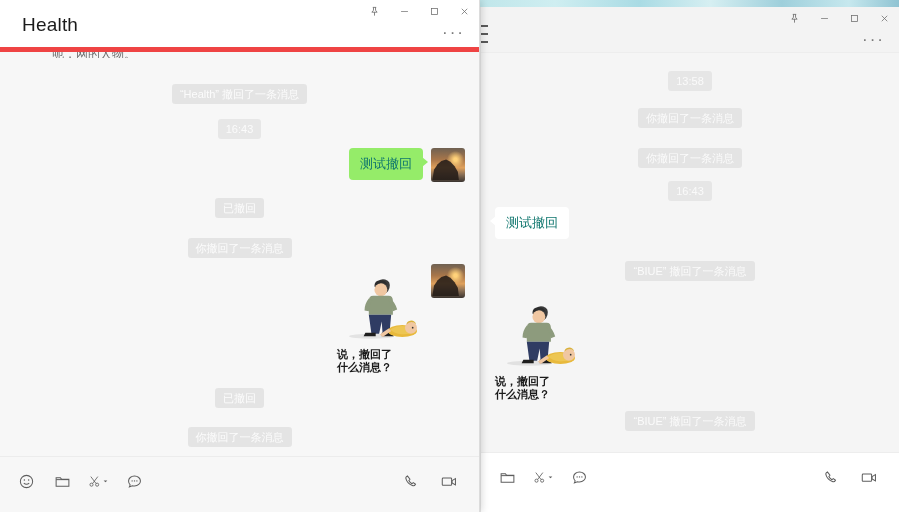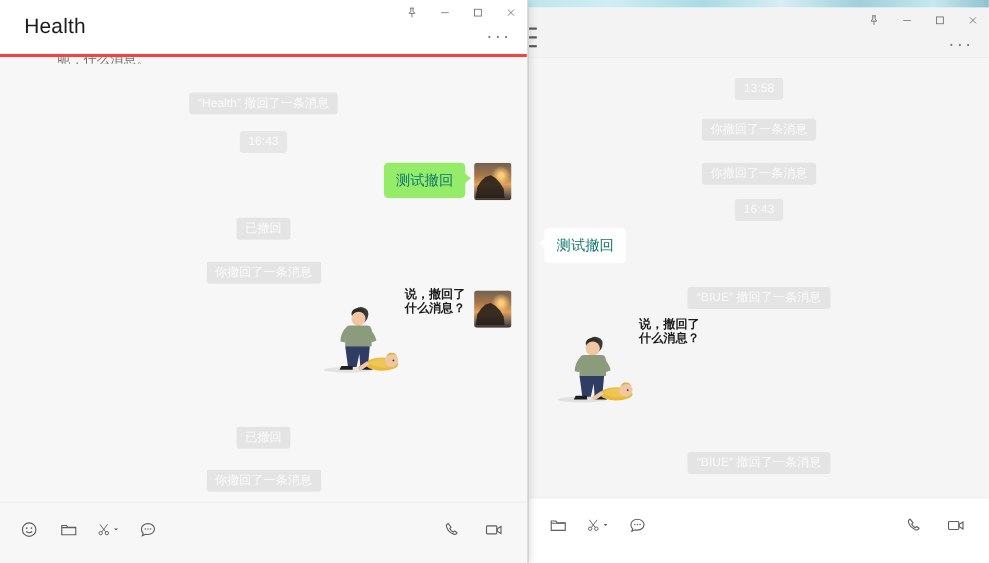--- a/index.html
+++ b/index.html
@@ -50,21 +50,21 @@
   
   .win-left {
     position: absolute; left: 0; top: 0; width: 480px; height: 512px;
     background: #ffffff;
     box-shadow: 2px 0 7px rgba(0,0,0,0.14);
     overflow: hidden;
     border-right: 1px solid #dcdcdc;
   }
   .win-left .titlebar {
     position: relative; height: 52px; background: #ffffff;
-    border-bottom: 3px solid #ef4444;
+    border-bottom: 5px solid #ef4444;
   }
   .win-left .chat-title {
     position: absolute; left: 22px; top: 14px;
     font-size: 19px; color: #1b1b1b; letter-spacing: .2px;
   }
   .win-left .chat-area {
     position: absolute; left: 0; top: 52px; right: 0; bottom: 56px;
     background: #f7f7f7; overflow: hidden;
   }
   .win-left .toolbar {
@@ -131,21 +131,21 @@
     position: absolute; left: 4%; bottom: 6%; width: 78%; height: 72%;
     background: #241d18;
     clip-path: polygon(0% 100%, 6% 58%, 20% 36%, 34% 22%, 52% 16%, 68% 26%, 84% 44%, 96% 66%, 100% 100%);
     opacity: .88;
   }
 
   
   .sticker { width: 86px; height: 86px; position: relative; flex: none; }
   .sticker svg { display: block; width: 100%; height: 100%; }
 
-  .sticker-wrap { display: flex; flex-direction: row; align-items: flex-start; justify-content: space-between; }
+  .sticker-wrap { display: flex; flex-direction: column; align-items: flex-start; justify-content: space-between; }
   .sticker-cap {
     font-size: 11px; font-weight: bold; color: #1a1a1a; line-height: 13px;
     margin-top: -2px; white-space: pre-line;
   }
 
   
   .tb-icons-left { position: absolute; left: 16px; top: 14px; display: flex; gap: 16px; align-items: center; }
   .tb-icons-right { position: absolute; right: 20px; top: 14px; display: flex; gap: 18px; align-items: center; }
   .tbi { color: #5e5e5e; width: 20px; height: 20px; display: flex; align-items: center; justify-content: center; }
   .tbi svg { display: block; }
@@ -324,21 +324,21 @@
               <path d="M4 4l8 8M12 4l-8 8"></path>
             </svg>
         </div>
       </div>
       <div class="more-dots" style="top:24px;">···</div>
     </div>
 
     <div class="chat-area">
       <div class="msglist">
 
-        <div class="cut-text" style="top:-6px;">呃，什么消息。</div>
+        <div class="cut-text" style="top:-6px;">呃，网的人物。</div>
 
         <div class="sys-row" style="position:absolute;top:32px;">
           <span class="sys-pill">“Health” 撤回了一条消息</span>
         </div>
 
         <div class="sys-row" style="position:absolute;top:67px;">
           <span class="sys-pill time">16:43</span>
         </div>
 
         <div class="bubble-row right" style="position:absolute;top:96px;">

